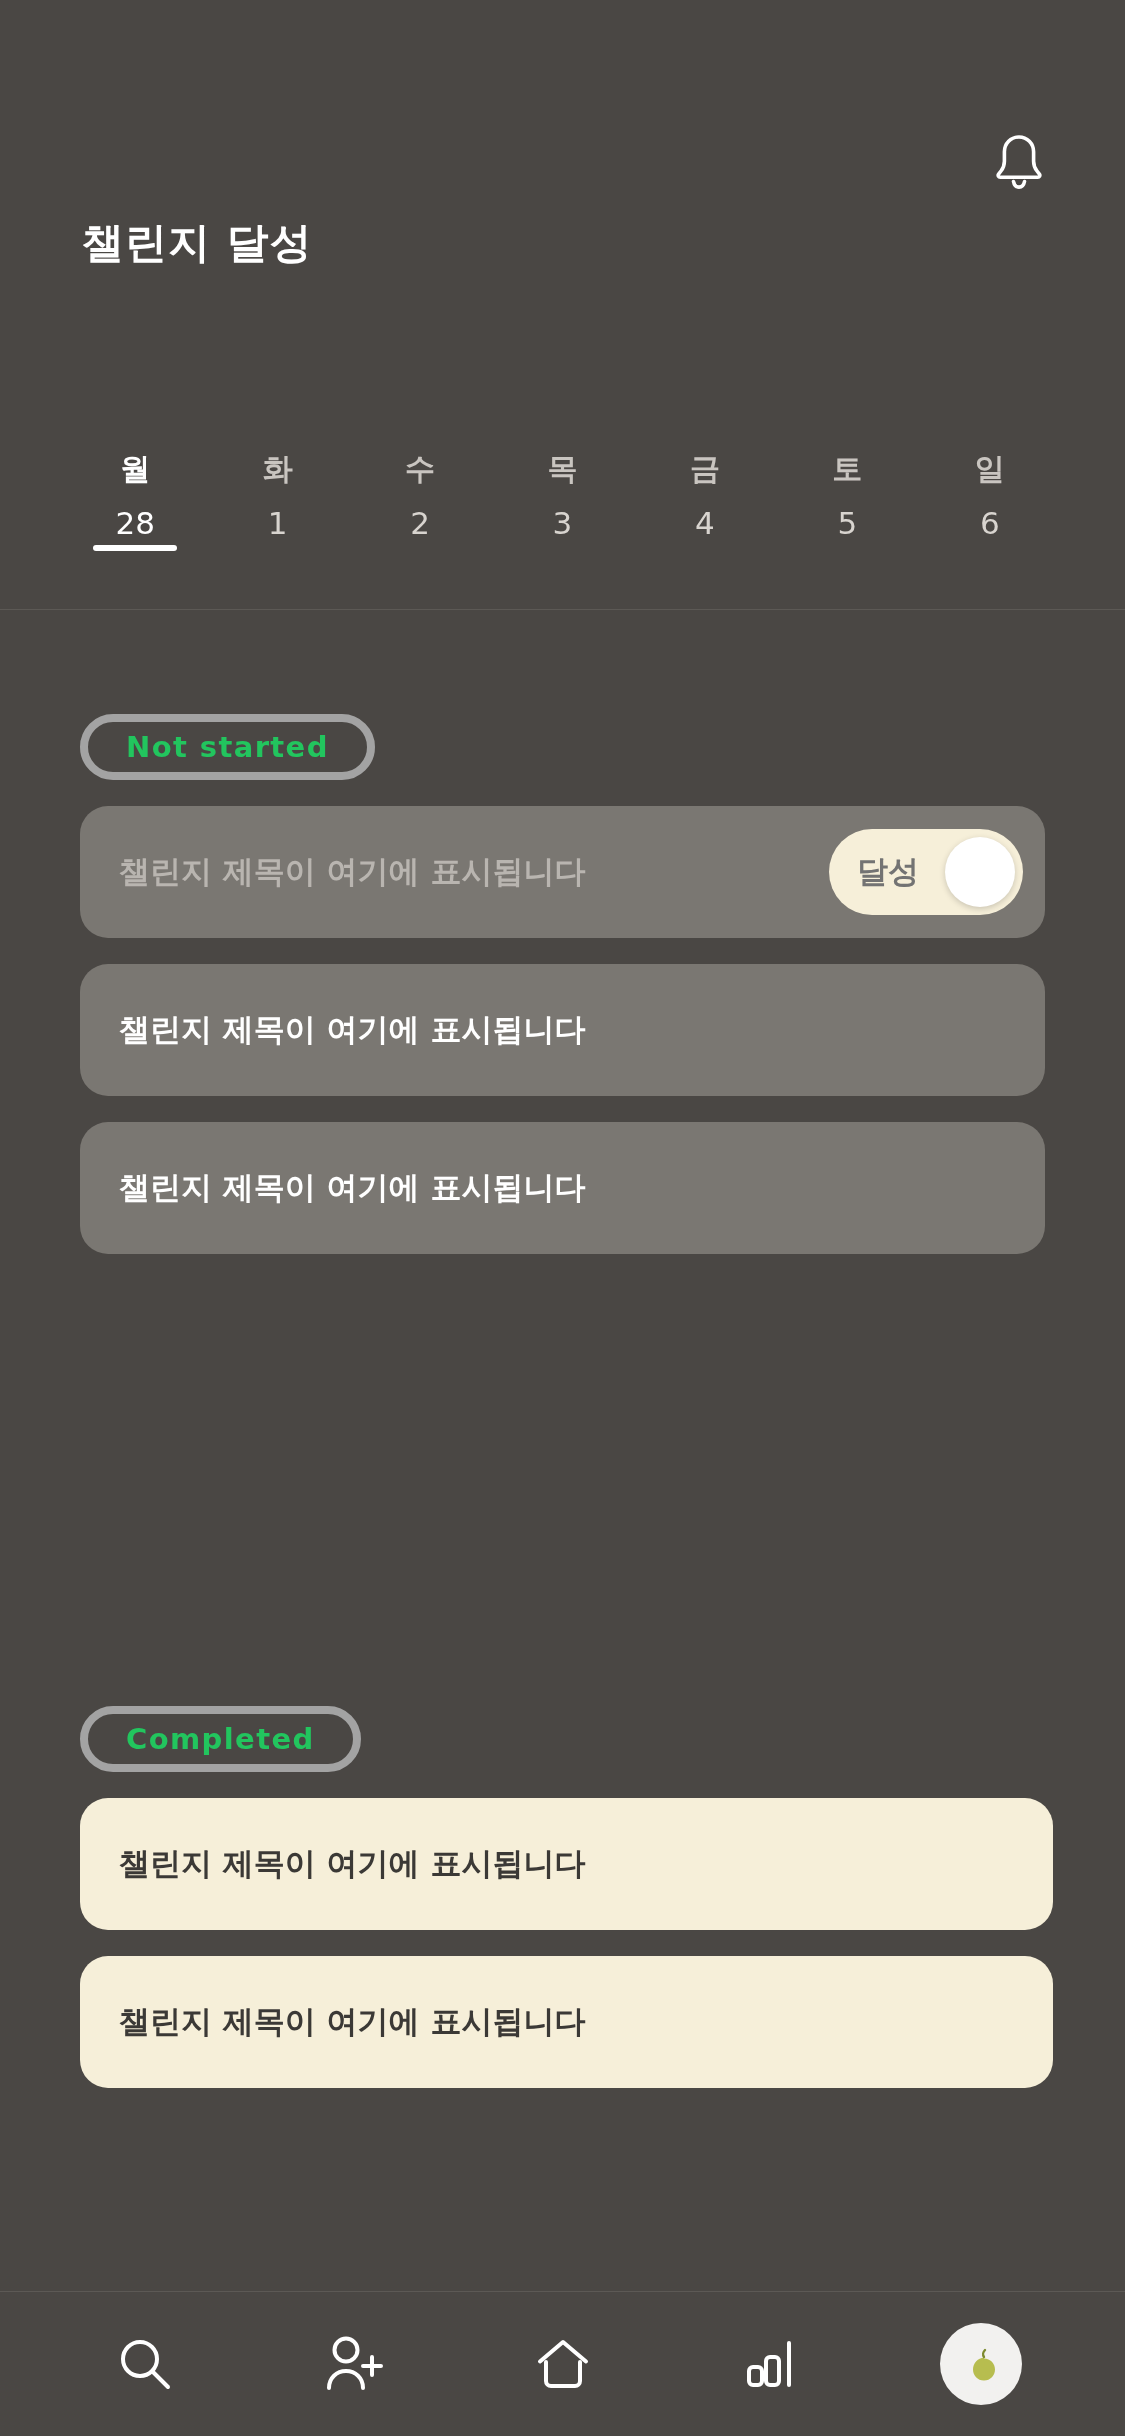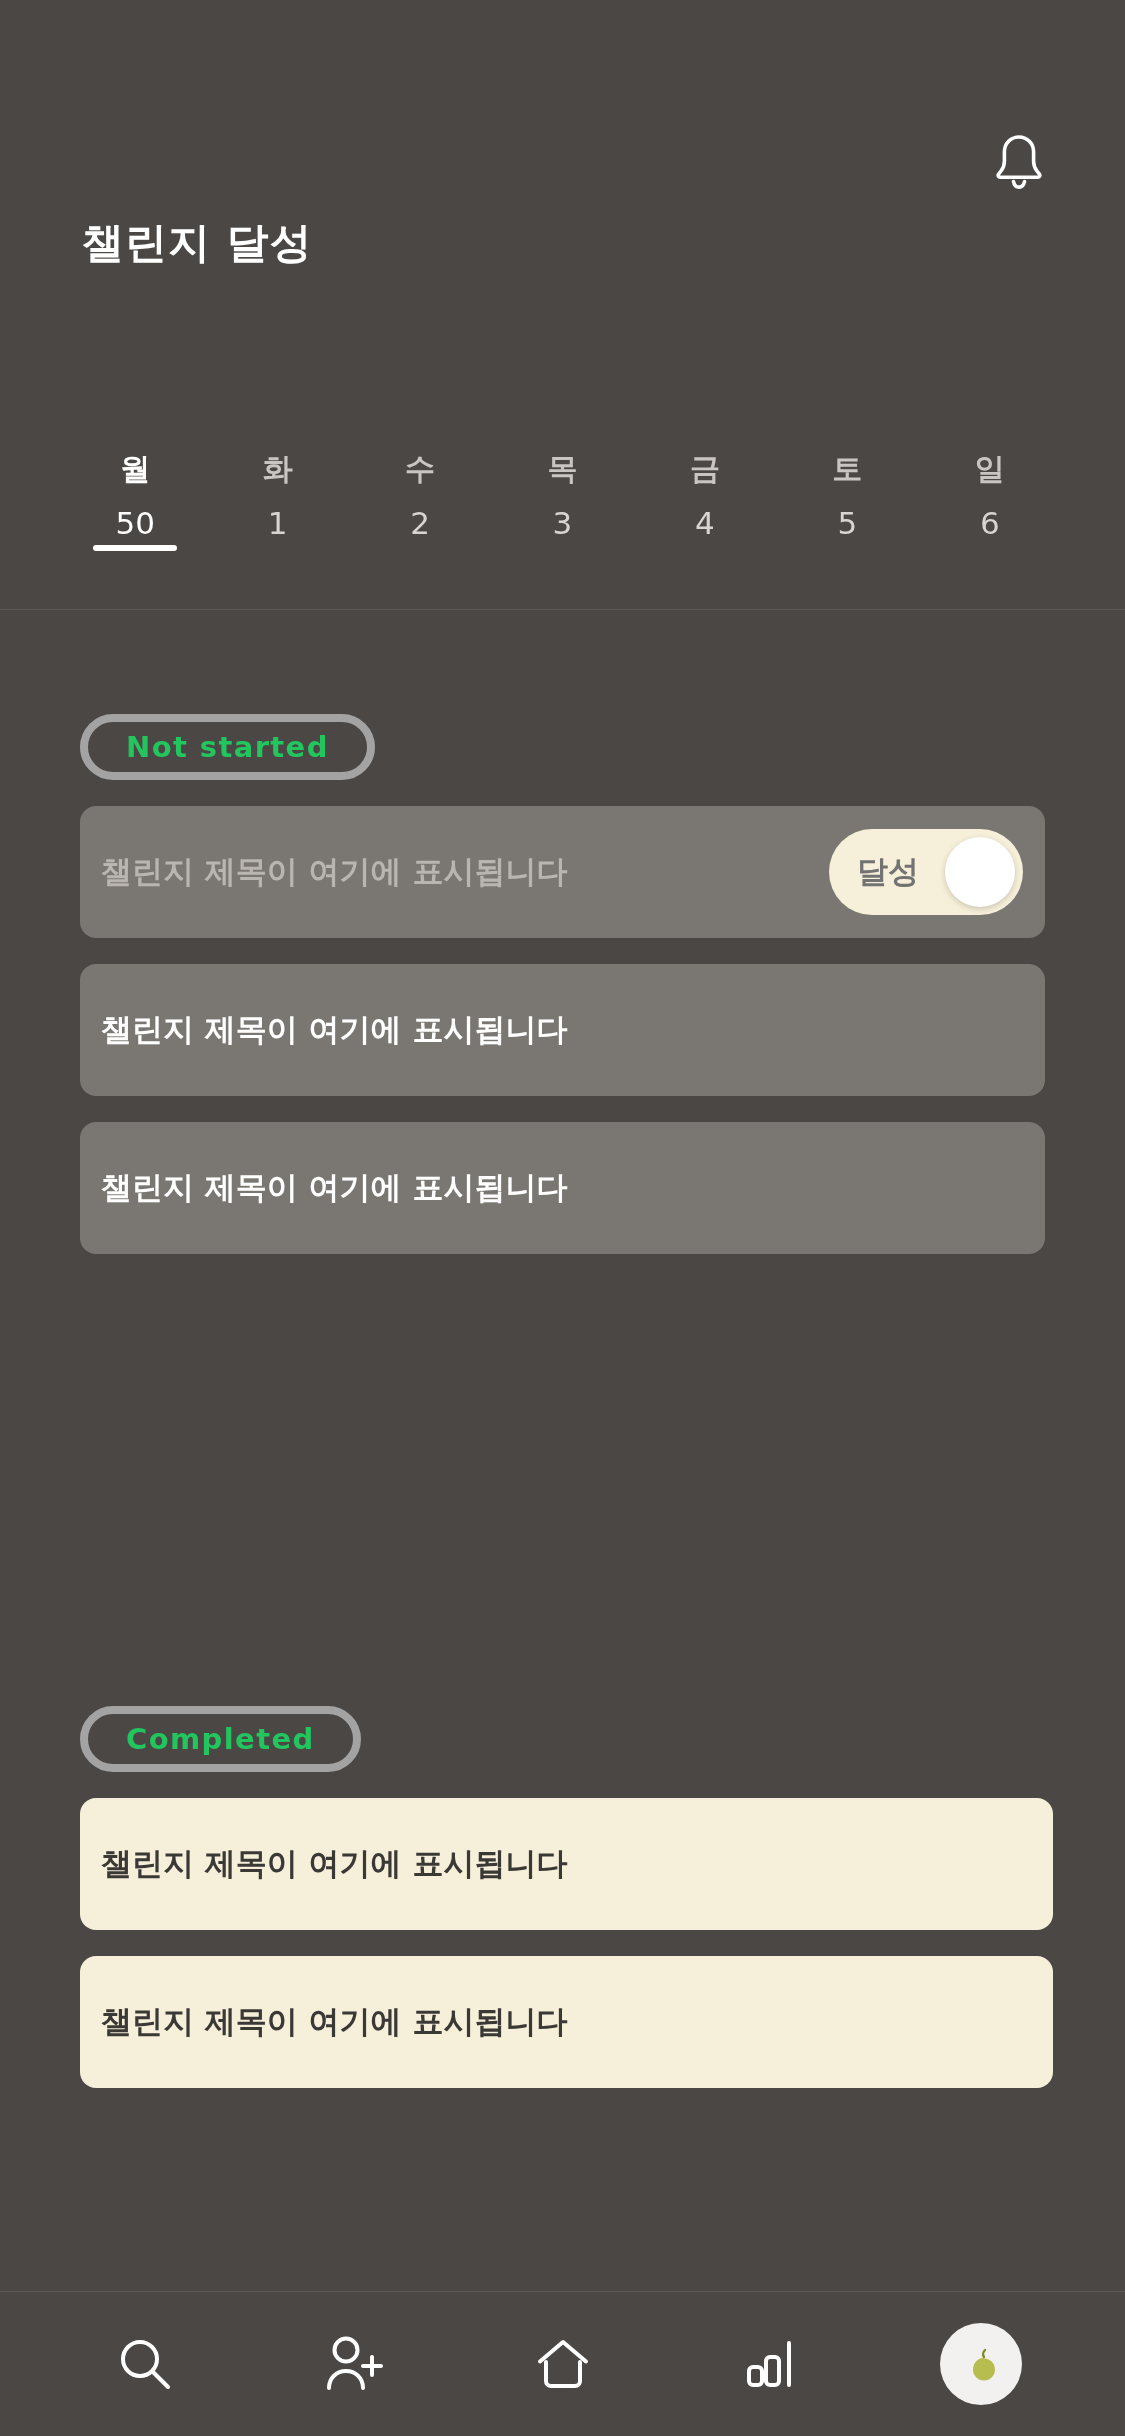--- a/index.html
+++ b/index.html
@@ -119,26 +119,26 @@
     font-size: 29px;
     font-weight: bold;
     letter-spacing: 1.4px;
     box-sizing: border-box;
   }
   .chip-not-started { margin-top: 104px; }
   .chip-completed   { margin-top: 0; }
 
   .card {
     height: 132px;
-    border-radius: 16px;
+    border-radius: 28px;
     margin-top: 26px;
     display: flex;
     align-items: center;
     box-sizing: border-box;
-    padding: 0 21px;
+    padding: 0 39px;
     position: relative;
   }
   .card-dark {
     background: #7a7772;
   }
   .card-dark .card-title {
     font-size: 31px;
     font-weight: bold;
     color: #ffffff;
   }
@@ -237,21 +237,21 @@
         <path d="M22.5 49.5c.6 3.4 2.8 5.6 5.5 5.6s4.9-2.2 5.5-5.6" stroke="#ffffff" stroke-width="3.6" stroke-linecap="round"></path>
       </svg>
     </div>
     <div class="page-title">챌린지 달성</div>
   </div>
 
   <div class="weekstrip">
 
     <div class="day active">
       <div class="dow">월</div>
-      <div class="dnum">50</div>
+      <div class="dnum">28</div>
       <div class="underline"></div>
     </div>
 
     <div class="day">
       <div class="dow">화</div>
       <div class="dnum">1</div>
 
     </div>
 
     <div class="day">

